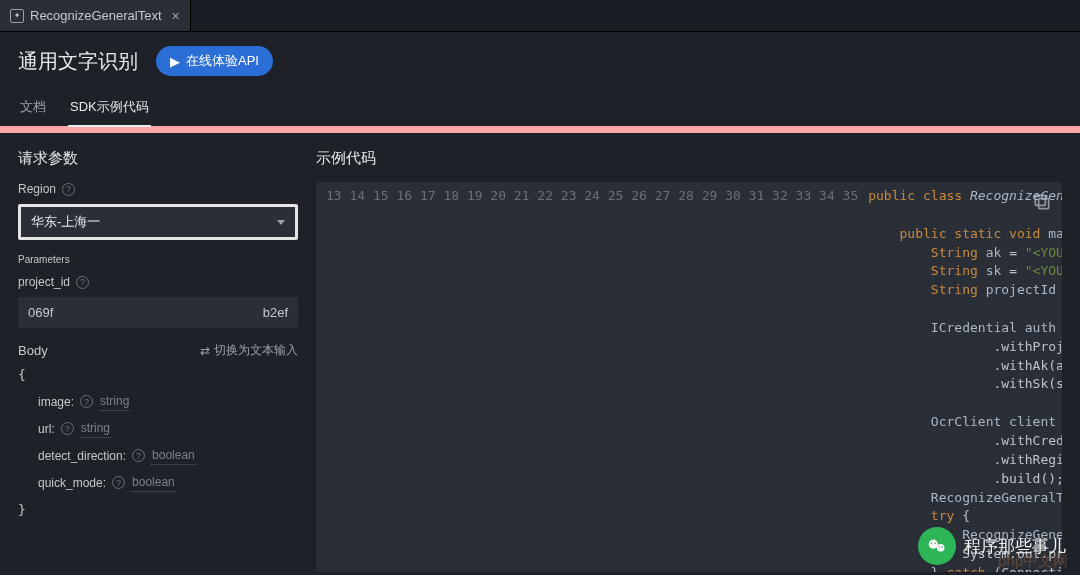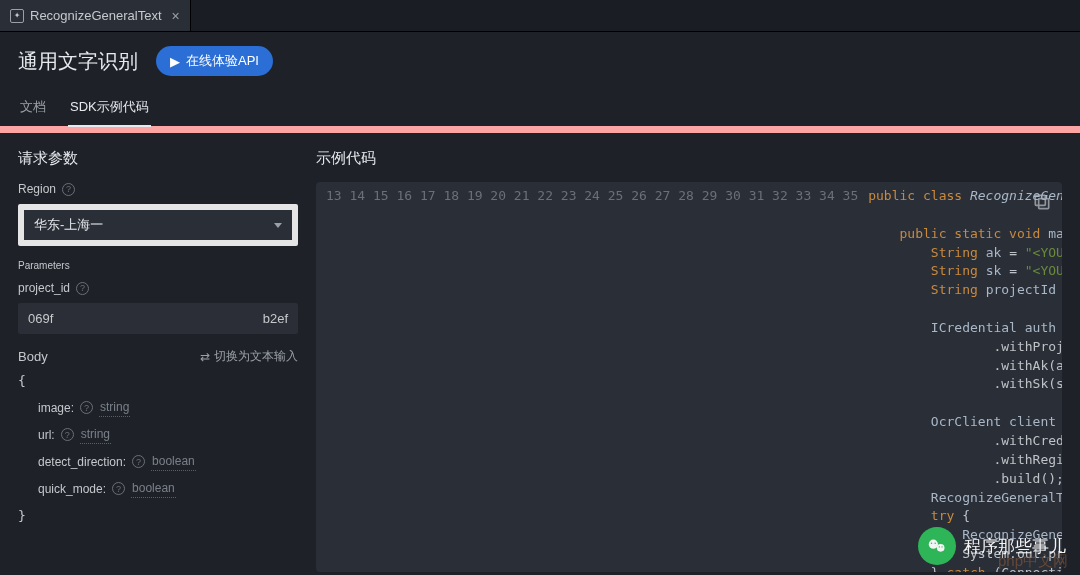--- a/index.html
+++ b/index.html
@@ -97,21 +97,21 @@
 }
 .label-row {
   display: flex; align-items: center; gap: 6px;
   font-size: 12px;
   color: #c5c8cc;
   margin-bottom: 8px;
 }
 .select-box {
   width: 100%;
   background: #2a2e37;
-  border: 6px solid #e5e5e5;
+  border: 3px solid #e5e5e5;
   color: #e6e9ed;
   padding: 6px 10px;
   border-radius: 2px;
   display: flex; align-items: center; justify-content: space-between;
   margin-bottom: 14px;
   cursor: pointer;
 }
 .select-caret {
   width: 0; height: 0;
   border-left: 4px solid transparent;

